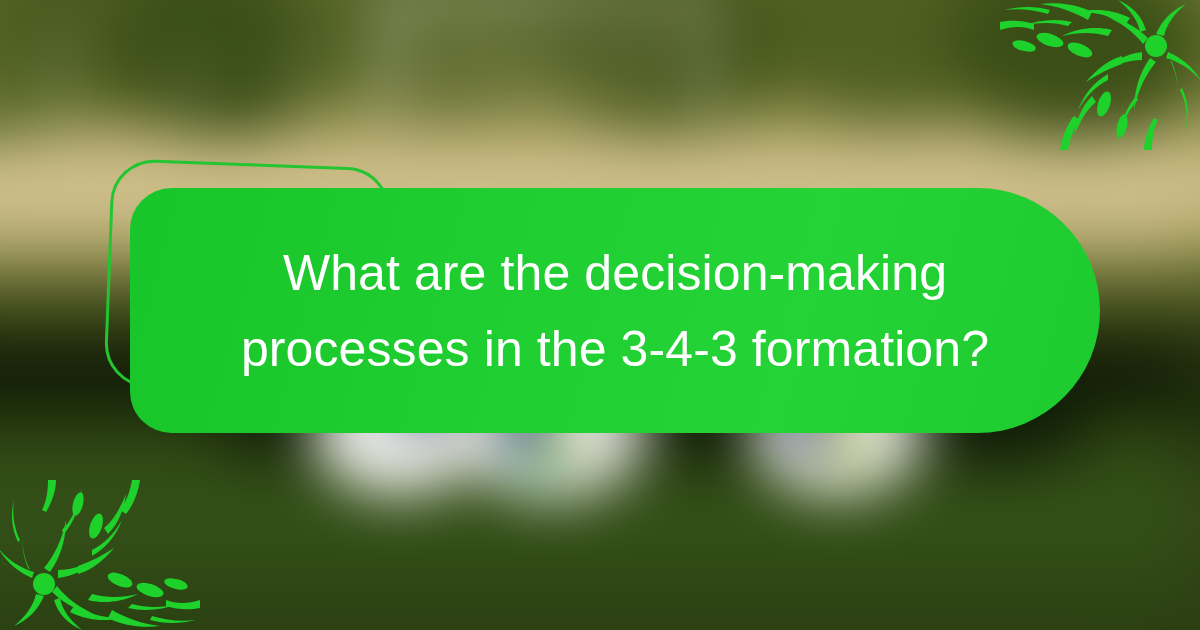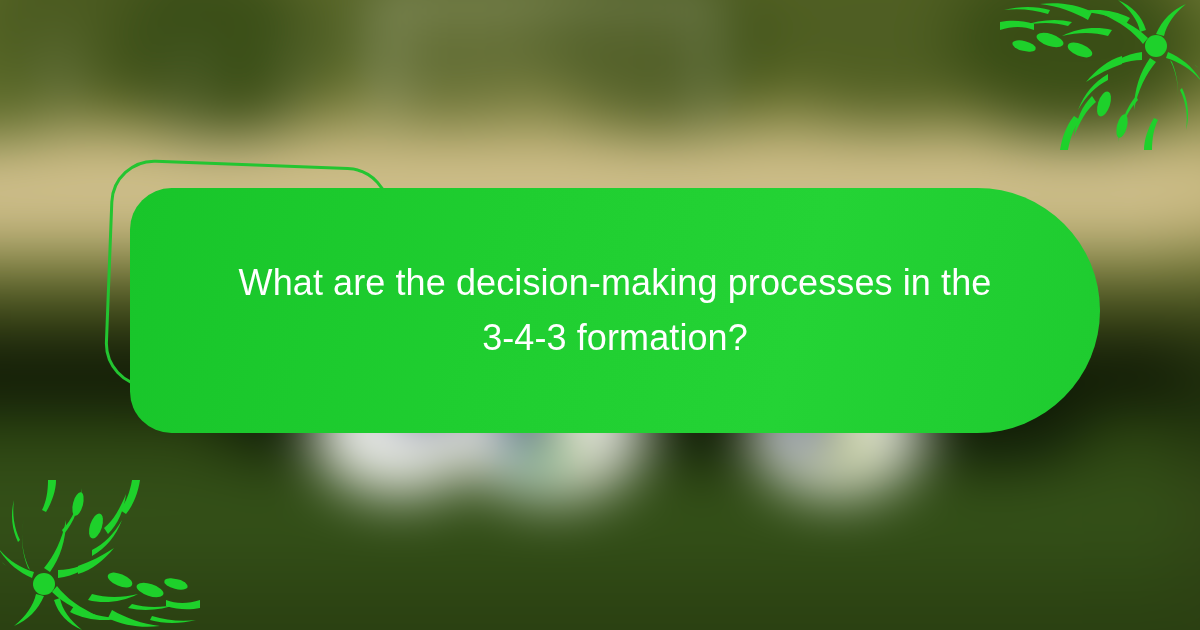--- a/index.html
+++ b/index.html
@@ -149,21 +149,21 @@
     background: linear-gradient(105deg, #18c52a 0%, #1fce30 38%, #24d335 68%, #1ecb2f 100%);
     border-radius: 42px 124px 124px 42px;
     display: flex;
     align-items: center;
     justify-content: center;
     box-sizing: border-box;
     padding: 0 96px;
   }
   .question-text {
     color: #ffffff;
-    font-size: 36px;
+    font-size: 50px;
     line-height: 1.52;
     font-weight: 400;
     text-align: center;
     letter-spacing: .1px;
     max-width: 760px;
   }
 </style>
 </head>
 <body>
 

